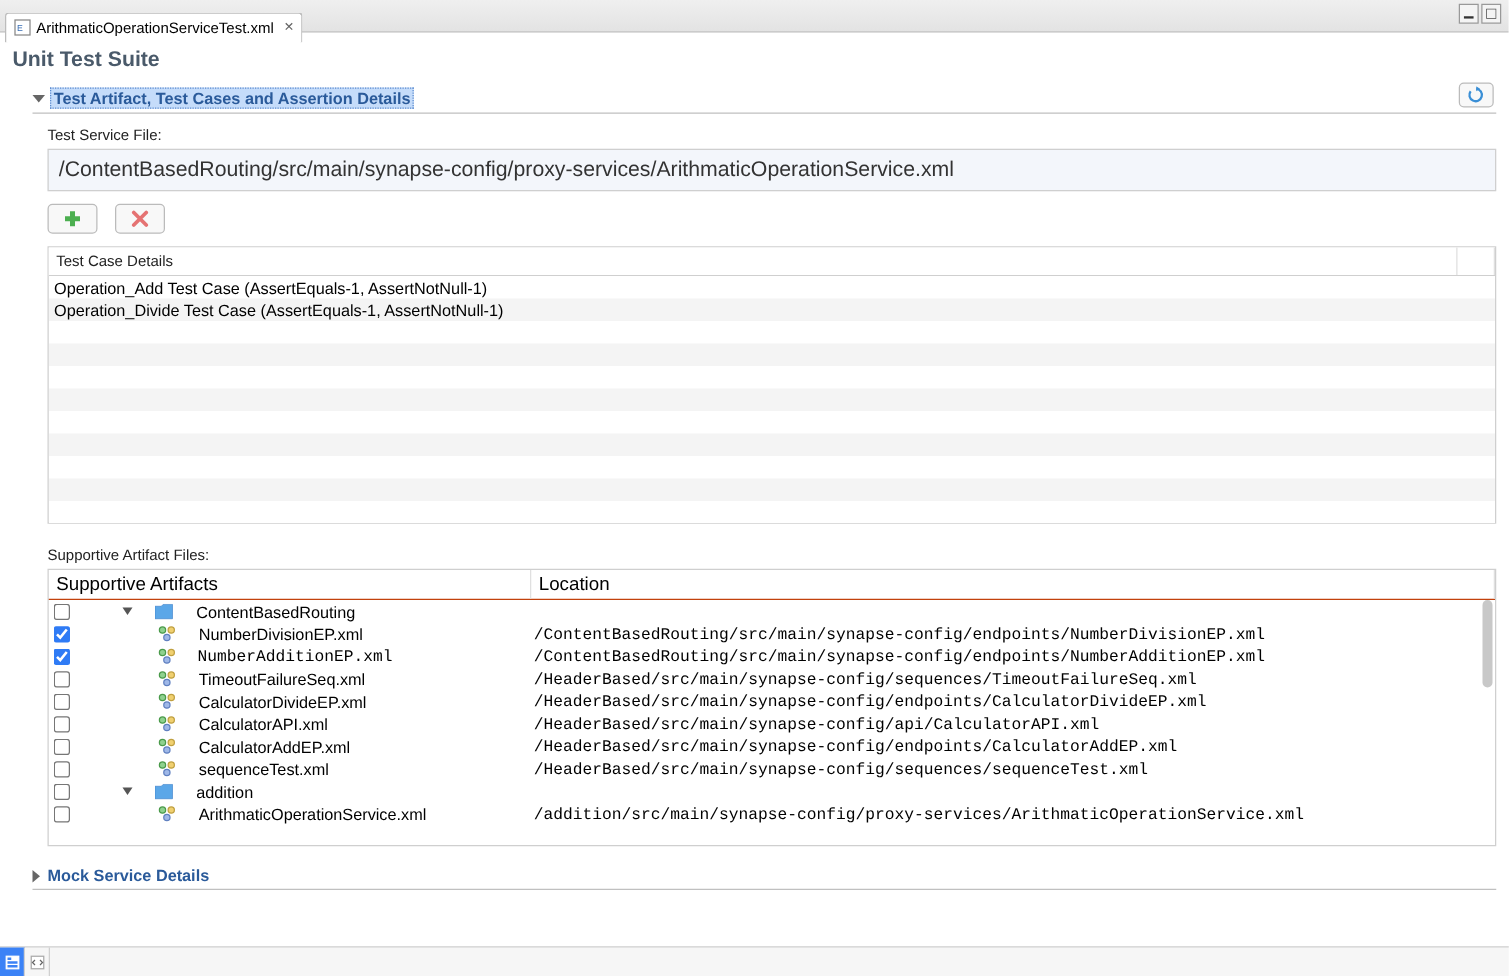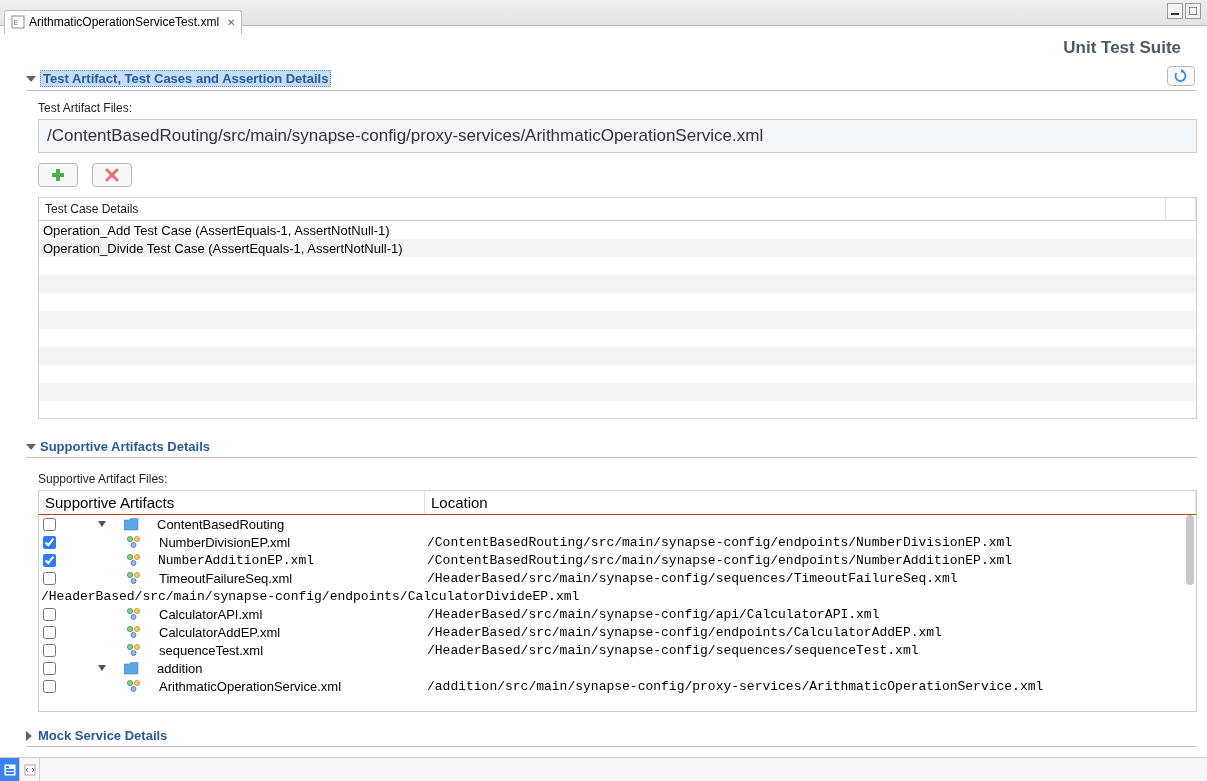--- a/index.html
+++ b/index.html
@@ -57,21 +57,20 @@
     display:flex; align-items:center; justify-content:center;
     font-size: 9px;
     color:#333;
     cursor:pointer;
   }
   .page-title {
     font-size: 17px;
     font-weight: 600;
     color: #4a5a6a;
     padding: 12px 26px 10px 10px;
-    text-align: right;
   }
   .section {
     margin: 0 10px 6px 26px;
   }
   .section-header {
     display: flex;
     align-items: center;
     gap: 4px;
     padding: 2px 0 3px 0;
     border-bottom: 1px solid #c0c0c0;
@@ -302,21 +301,21 @@
       <span class="twisty open"></span>
       <span class="section-title selected">Test Artifact, Test Cases and Assertion Details</span>
       <div class="refresh-btn">
         <svg viewBox="0 0 14 14">
             <path d="M7 2 A5 5 0 1 1 2.5 4" fill="none" stroke="#3a8fd6" stroke-width="1.8"></path>
             <path d="M7 0 L7 4 L10 2 Z" fill="#3a8fd6"></path>
           </svg>
       </div>
     </div>
 
-    <div class="field-label sub-indent">Test Artifact Files:</div>
+    <div class="field-label sub-indent">Test Service File:</div>
     <input class="text-input sub-indent" style="width: calc(100% - 12px);" type="text" readonly="" value="/ContentBasedRouting/src/main/synapse-config/proxy-services/ArithmaticOperationService.xml">
 
     <div class="btn-row sub-indent">
       <div class="icon-btn">
         <svg width="14" height="14">
             <rect x="5" y="1" width="4" height="12" fill="#4caf50"></rect>
             <rect x="1" y="5" width="12" height="4" fill="#4caf50"></rect>
           </svg>
       </div>
       <div class="icon-btn">
@@ -363,24 +362,20 @@
             <div class="cell"></div>
           </div>
           <div class="row stripe-even">
             <div class="cell"></div>
           </div>
         </div>
     </div>
   </div>
 
   <div class="section" style="margin-top:18px">
-    <div class="section-header">
-      <span class="twisty open"></span>
-      <span class="section-title">Supportive Artifacts Details</span>
-    </div>
 
     <div class="field-label sub-indent" style="margin-top:14px;">Supportive Artifact Files:</div>
 
     <div class="tree-table sub-indent" style="width:calc(100% - 12px)">
       <div class="tree-head">
         <div class="th col-art-head">Supportive Artifacts</div>
         <div class="th col-loc-head">Location</div>
       </div>
       <div class="tree-body" id="tree-body">
         <div class="vscroll"></div>
@@ -429,20 +424,30 @@
               <span class="ep-icon"><svg viewBox="0 0 15 14">
                   <circle cx="4" cy="4" r="2.5" fill="#8fd18f" stroke="#4a9a4a"></circle>
                   <circle cx="11" cy="4" r="2.5" fill="#f0d070" stroke="#c0a040"></circle>
                   <circle cx="7.5" cy="10" r="2.5" fill="#9fb8e8" stroke="#6080c0"></circle>
                 </svg></span>
               <span style="margin-left: 2px;">TimeoutFailureSeq.xml</span>
             </div>
             <div class="col-loc">/HeaderBased/src/main/synapse-config/sequences/TimeoutFailureSeq.xml</div>
           </div>
           <div class="tree-row">
+            <div class="col-art">
+              <input type="checkbox" class="cb" style="">
+              <span class="indent" style="width: 34px;"></span>
+              <span class="ep-icon"><svg viewBox="0 0 15 14">
+                  <circle cx="4" cy="4" r="2.5" fill="#8fd18f" stroke="#4a9a4a"></circle>
+                  <circle cx="11" cy="4" r="2.5" fill="#f0d070" stroke="#c0a040"></circle>
+                  <circle cx="7.5" cy="10" r="2.5" fill="#9fb8e8" stroke="#6080c0"></circle>
+                </svg></span>
+              <span style="margin-left: 2px;">CalculatorDivideEP.xml</span>
+            </div>
             <div class="col-loc">/HeaderBased/src/main/synapse-config/endpoints/CalculatorDivideEP.xml</div>
           </div>
           <div class="tree-row">
             <div class="col-art">
               <input type="checkbox" class="cb" style="">
               <span class="indent" style="width: 34px;"></span>
               <span class="ep-icon"><svg viewBox="0 0 15 14">
                   <circle cx="4" cy="4" r="2.5" fill="#8fd18f" stroke="#4a9a4a"></circle>
                   <circle cx="11" cy="4" r="2.5" fill="#f0d070" stroke="#c0a040"></circle>
                   <circle cx="7.5" cy="10" r="2.5" fill="#9fb8e8" stroke="#6080c0"></circle>

